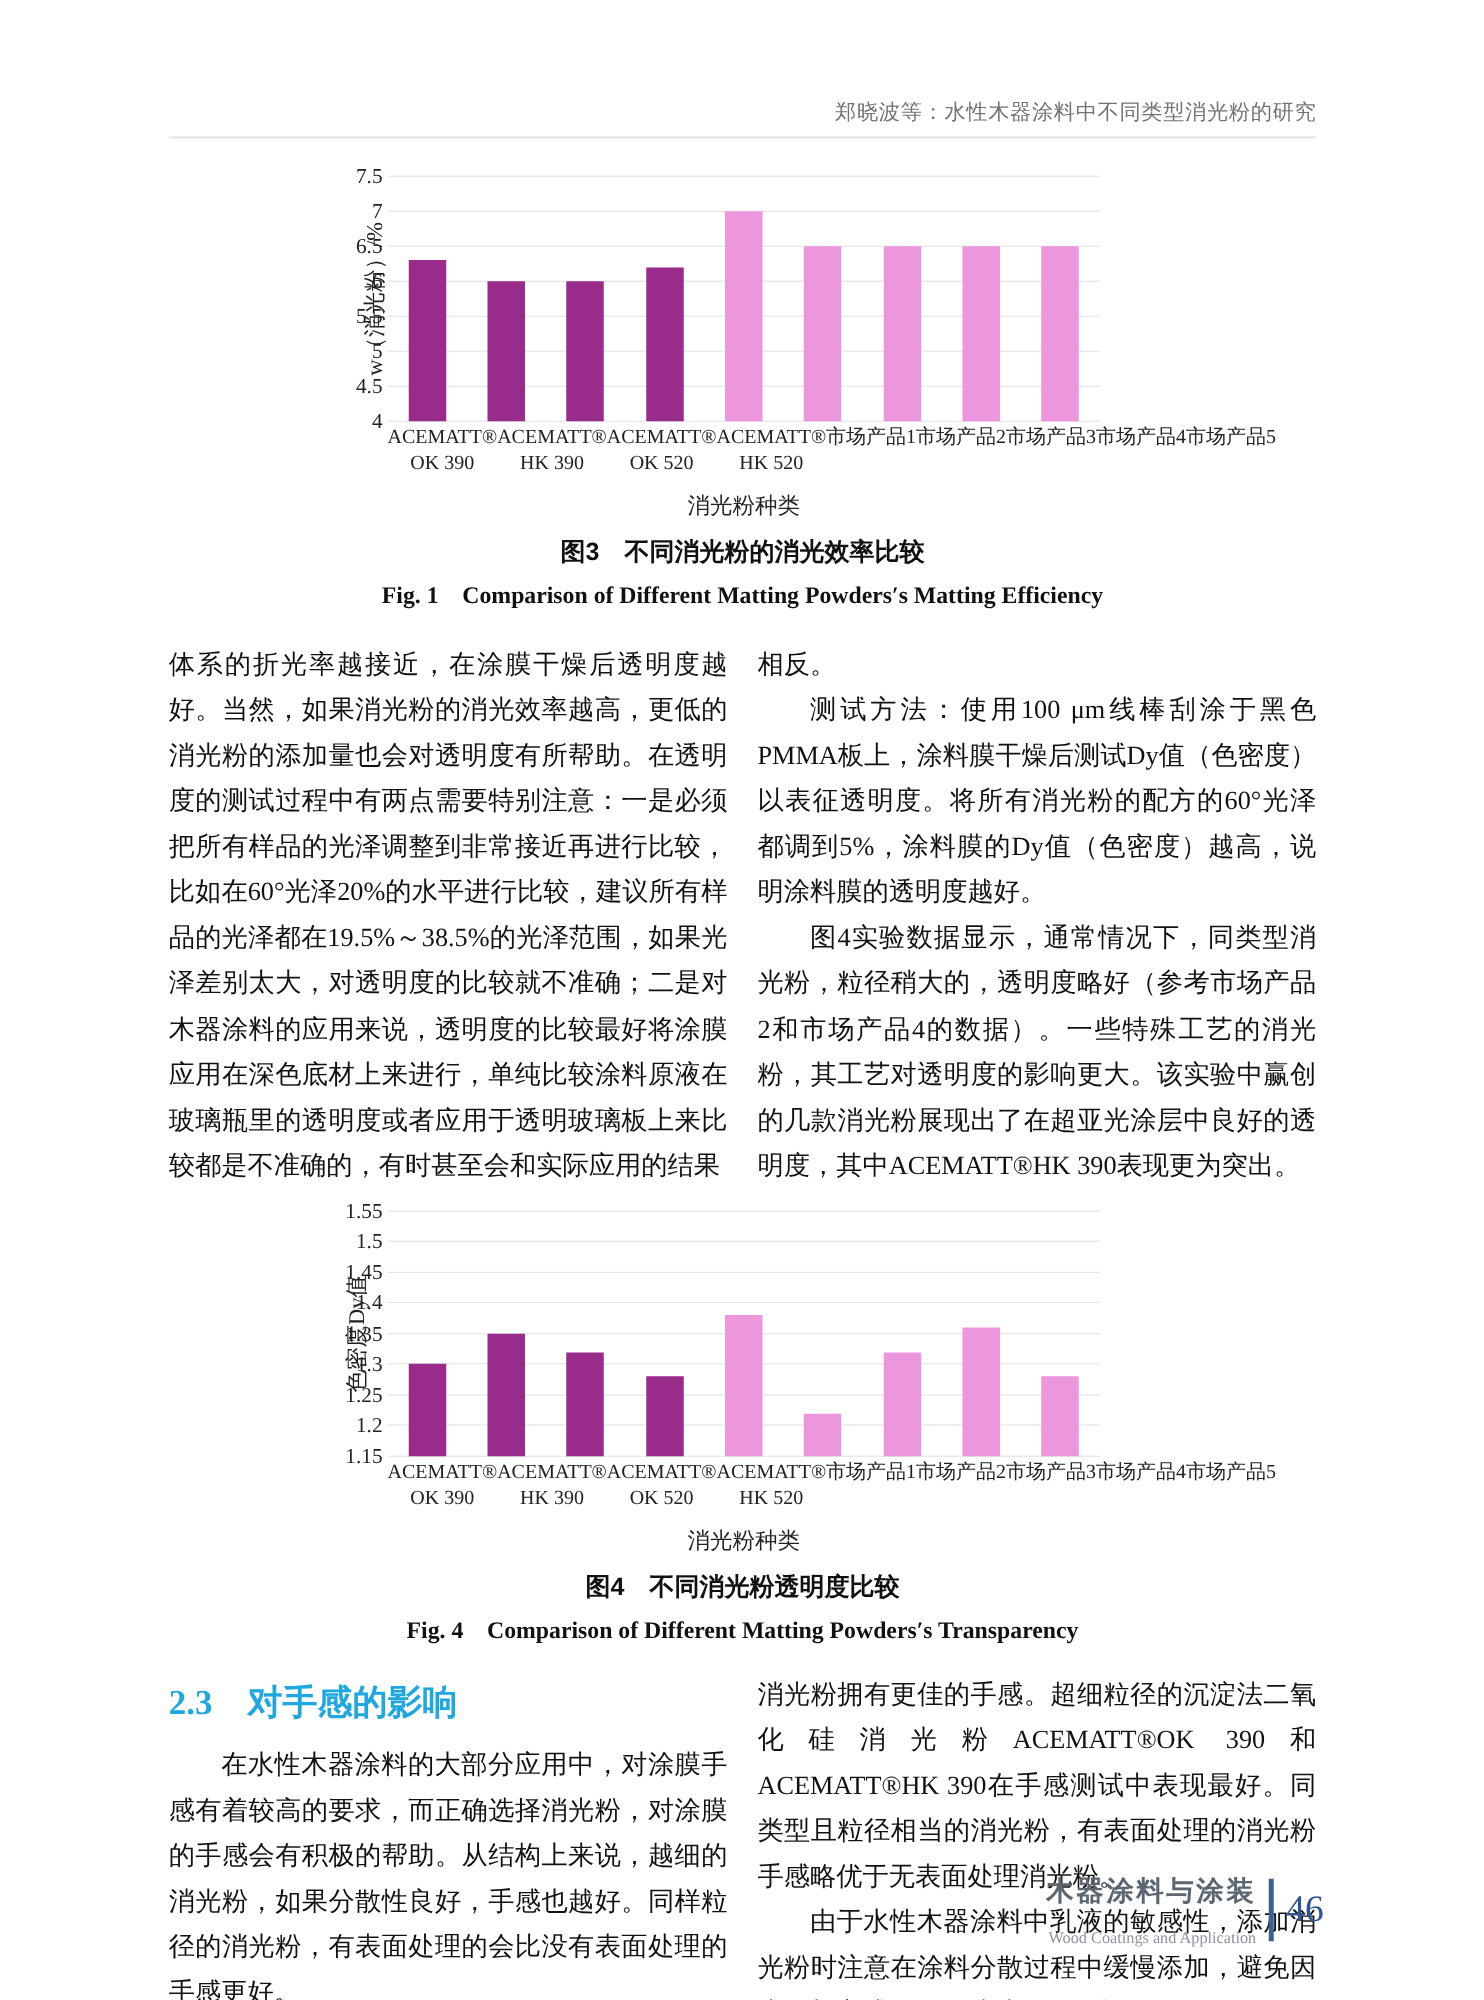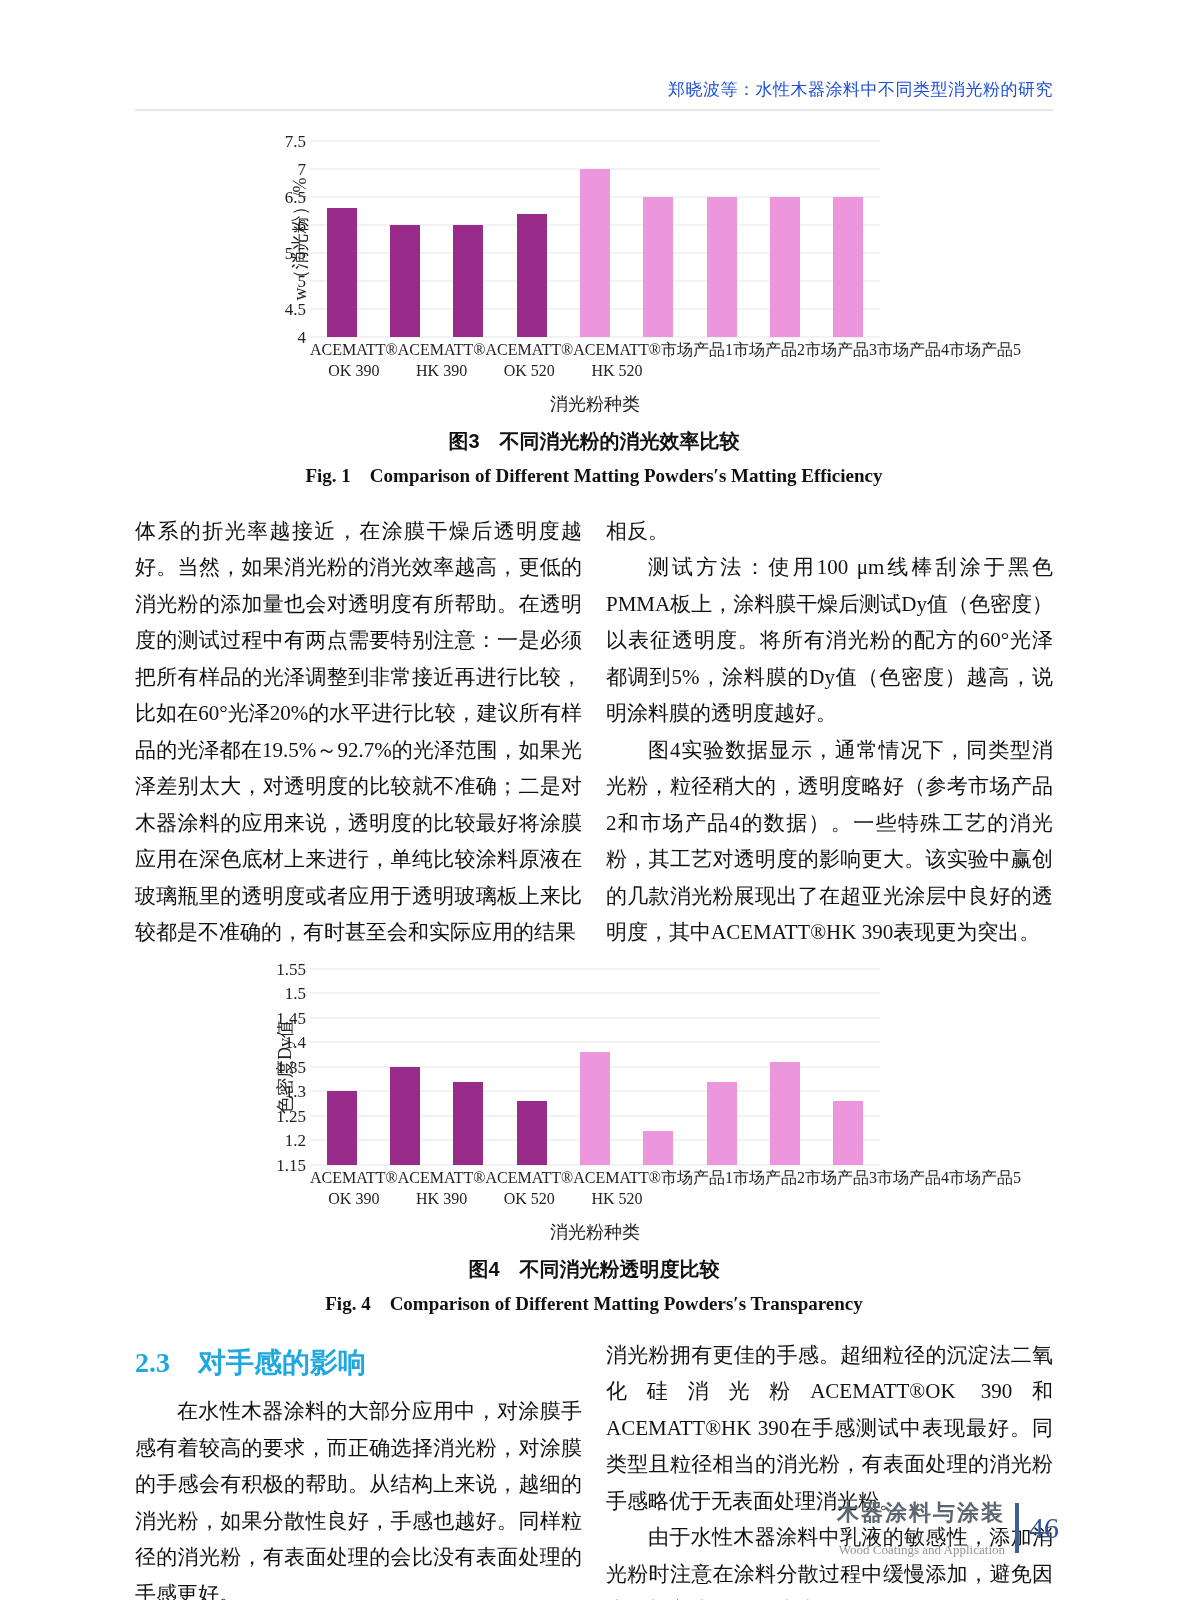--- a/index.html
+++ b/index.html
@@ -1,21 +1,21 @@
 <!DOCTYPE html>
 <html><head>
 <meta charset="utf-8">
 <style>
   html,body{margin:0;padding:0;background:#ffffff;}
   body{width:1187px;height:1600px;position:relative;font-family:"Liberation Serif",serif;color:#1a1a1a;}
   .page{position:absolute;left:135px;top:0;width:918px;}
 
   
   .running-head{padding-top:78px;text-align:right;font-family:Liberation Sans, sans-serif;
-    font-size:17px;color:#1d4ed8;letter-spacing:.5px;}
+    font-size:17px;color:#737373;letter-spacing:.5px;}
   .head-rule{margin-top:8px;height:2px;background:#e8e8e8;}
 
   
   .figure{margin-top:30px;}
   .chart-area{position:relative;margin-left:105px;width:640px;}
   .chart-row{display:flex;align-items:stretch;}
   .ylab{width:26px;position:relative;}
   .ylab span{position:absolute;left:-2px;top:50%;transform:translate(-0%,-50%) rotate(-90deg);
     transform-origin:center;white-space:nowrap;font-size:18px;color:#222;}
   .yticks{width:44px;position:relative;font-size:17px;color:#222;}
@@ -148,21 +148,21 @@
           </div>
         </div>
       <div class="xtitle">消光粉种类</div>
     </div>
     <div class="cap-cn">图3　不同消光粉的消光效率比较</div>
     <div class="cap-en">Fig. 1　Comparison of Different Matting Powders′s Matting Efficiency</div>
   </div>
 
   <div class="cols">
     <div class="col">
-      <p>体系的折光率越接近，在涂膜干燥后透明度越好。当然，如果消光粉的消光效率越高，更低的消光粉的添加量也会对透明度有所帮助。在透明度的测试过程中有两点需要特别注意：一是必须把所有样品的光泽调整到非常接近再进行比较，比如在60°光泽20%的水平进行比较，建议所有样品的光泽都在19.5%～92.7%的光泽范围，如果光泽差别太大，对透明度的比较就不准确；二是对木器涂料的应用来说，透明度的比较最好将涂膜应用在深色底材上来进行，单纯比较涂料原液在玻璃瓶里的透明度或者应用于透明玻璃板上来比较都是不准确的，有时甚至会和实际应用的结果</p>
+      <p>体系的折光率越接近，在涂膜干燥后透明度越好。当然，如果消光粉的消光效率越高，更低的消光粉的添加量也会对透明度有所帮助。在透明度的测试过程中有两点需要特别注意：一是必须把所有样品的光泽调整到非常接近再进行比较，比如在60°光泽20%的水平进行比较，建议所有样品的光泽都在19.5%～38.5%的光泽范围，如果光泽差别太大，对透明度的比较就不准确；二是对木器涂料的应用来说，透明度的比较最好将涂膜应用在深色底材上来进行，单纯比较涂料原液在玻璃瓶里的透明度或者应用于透明玻璃板上来比较都是不准确的，有时甚至会和实际应用的结果</p>
     </div>
     <div class="col">
       <p>相反。</p>
       <p class="indent">测试方法：使用100 μm线棒刮涂于黑色PMMA板上，涂料膜干燥后测试Dy值（色密度）以表征透明度。将所有消光粉的配方的60°光泽都调到5%，涂料膜的Dy值（色密度）越高，说明涂料膜的透明度越好。</p>
       <p class="indent">图4实验数据显示，通常情况下，同类型消光粉，粒径稍大的，透明度略好（参考市场产品2和市场产品4的数据）。一些特殊工艺的消光粉，其工艺对透明度的影响更大。该实验中赢创的几款消光粉展现出了在超亚光涂层中良好的透明度，其中ACEMATT®HK 390表现更为突出。</p>
     </div>
   </div>
 
   <div class="figure" style="margin-top:18px;">
     <div class="chart-area">

